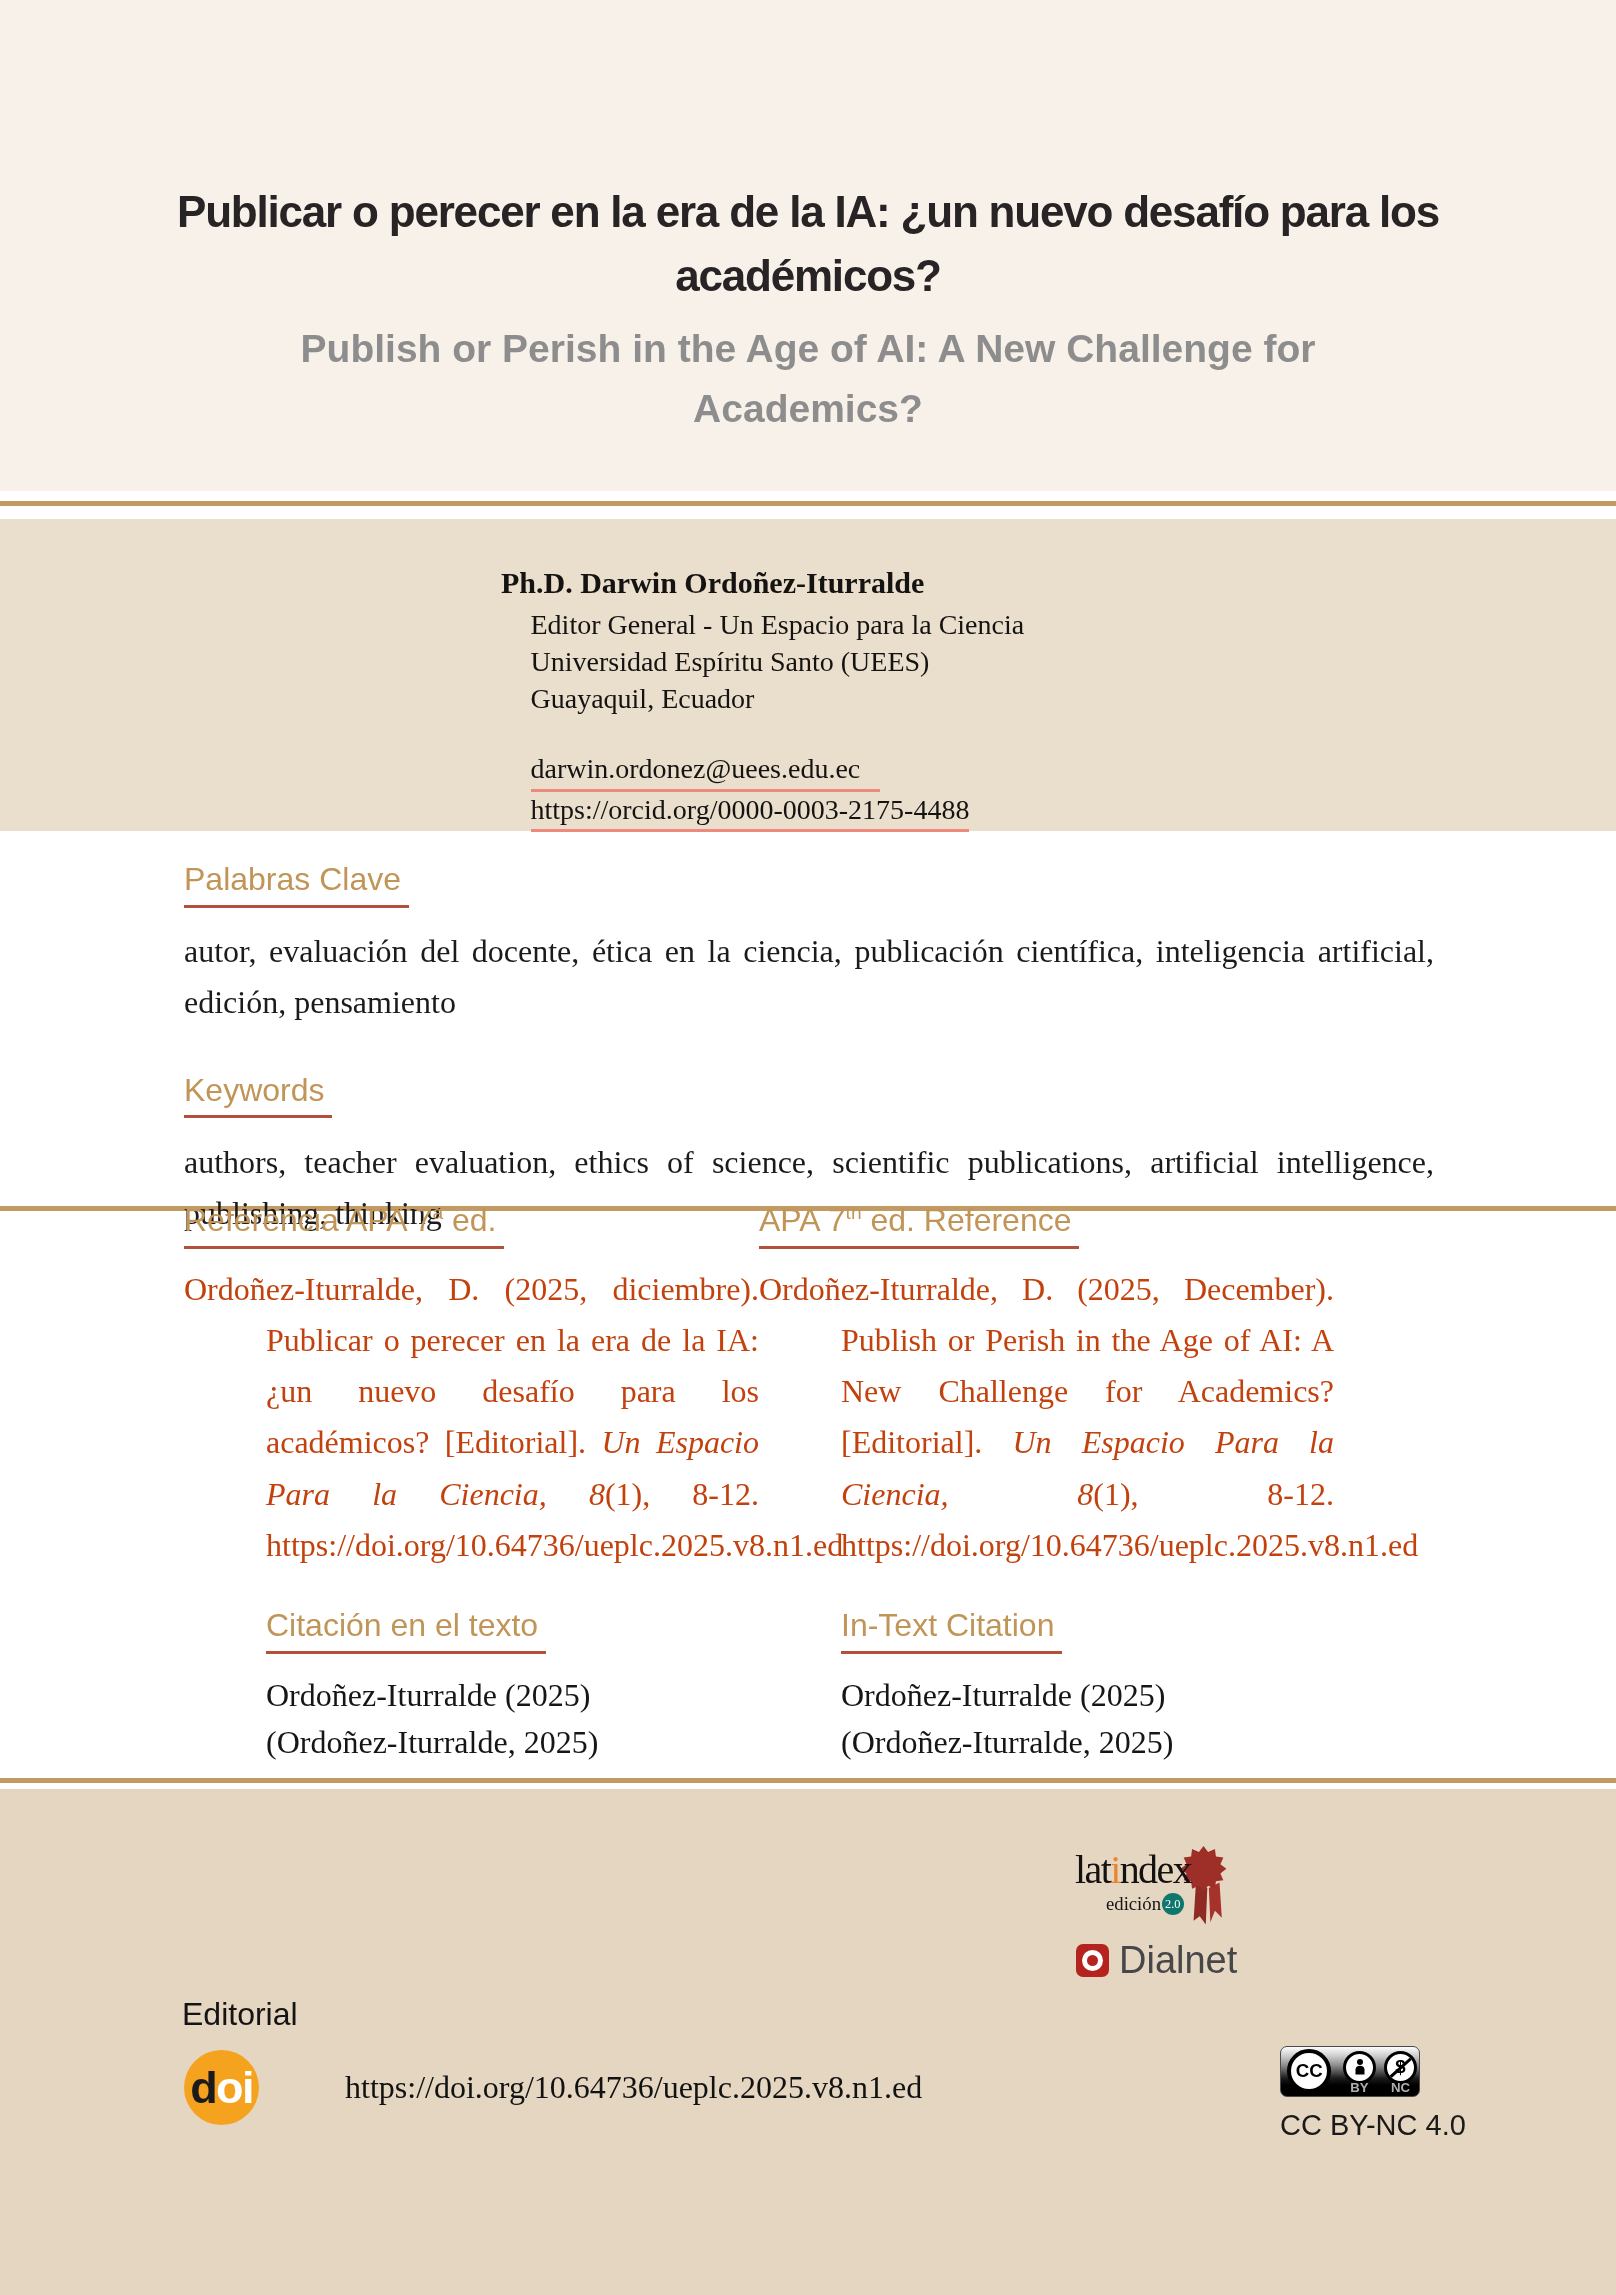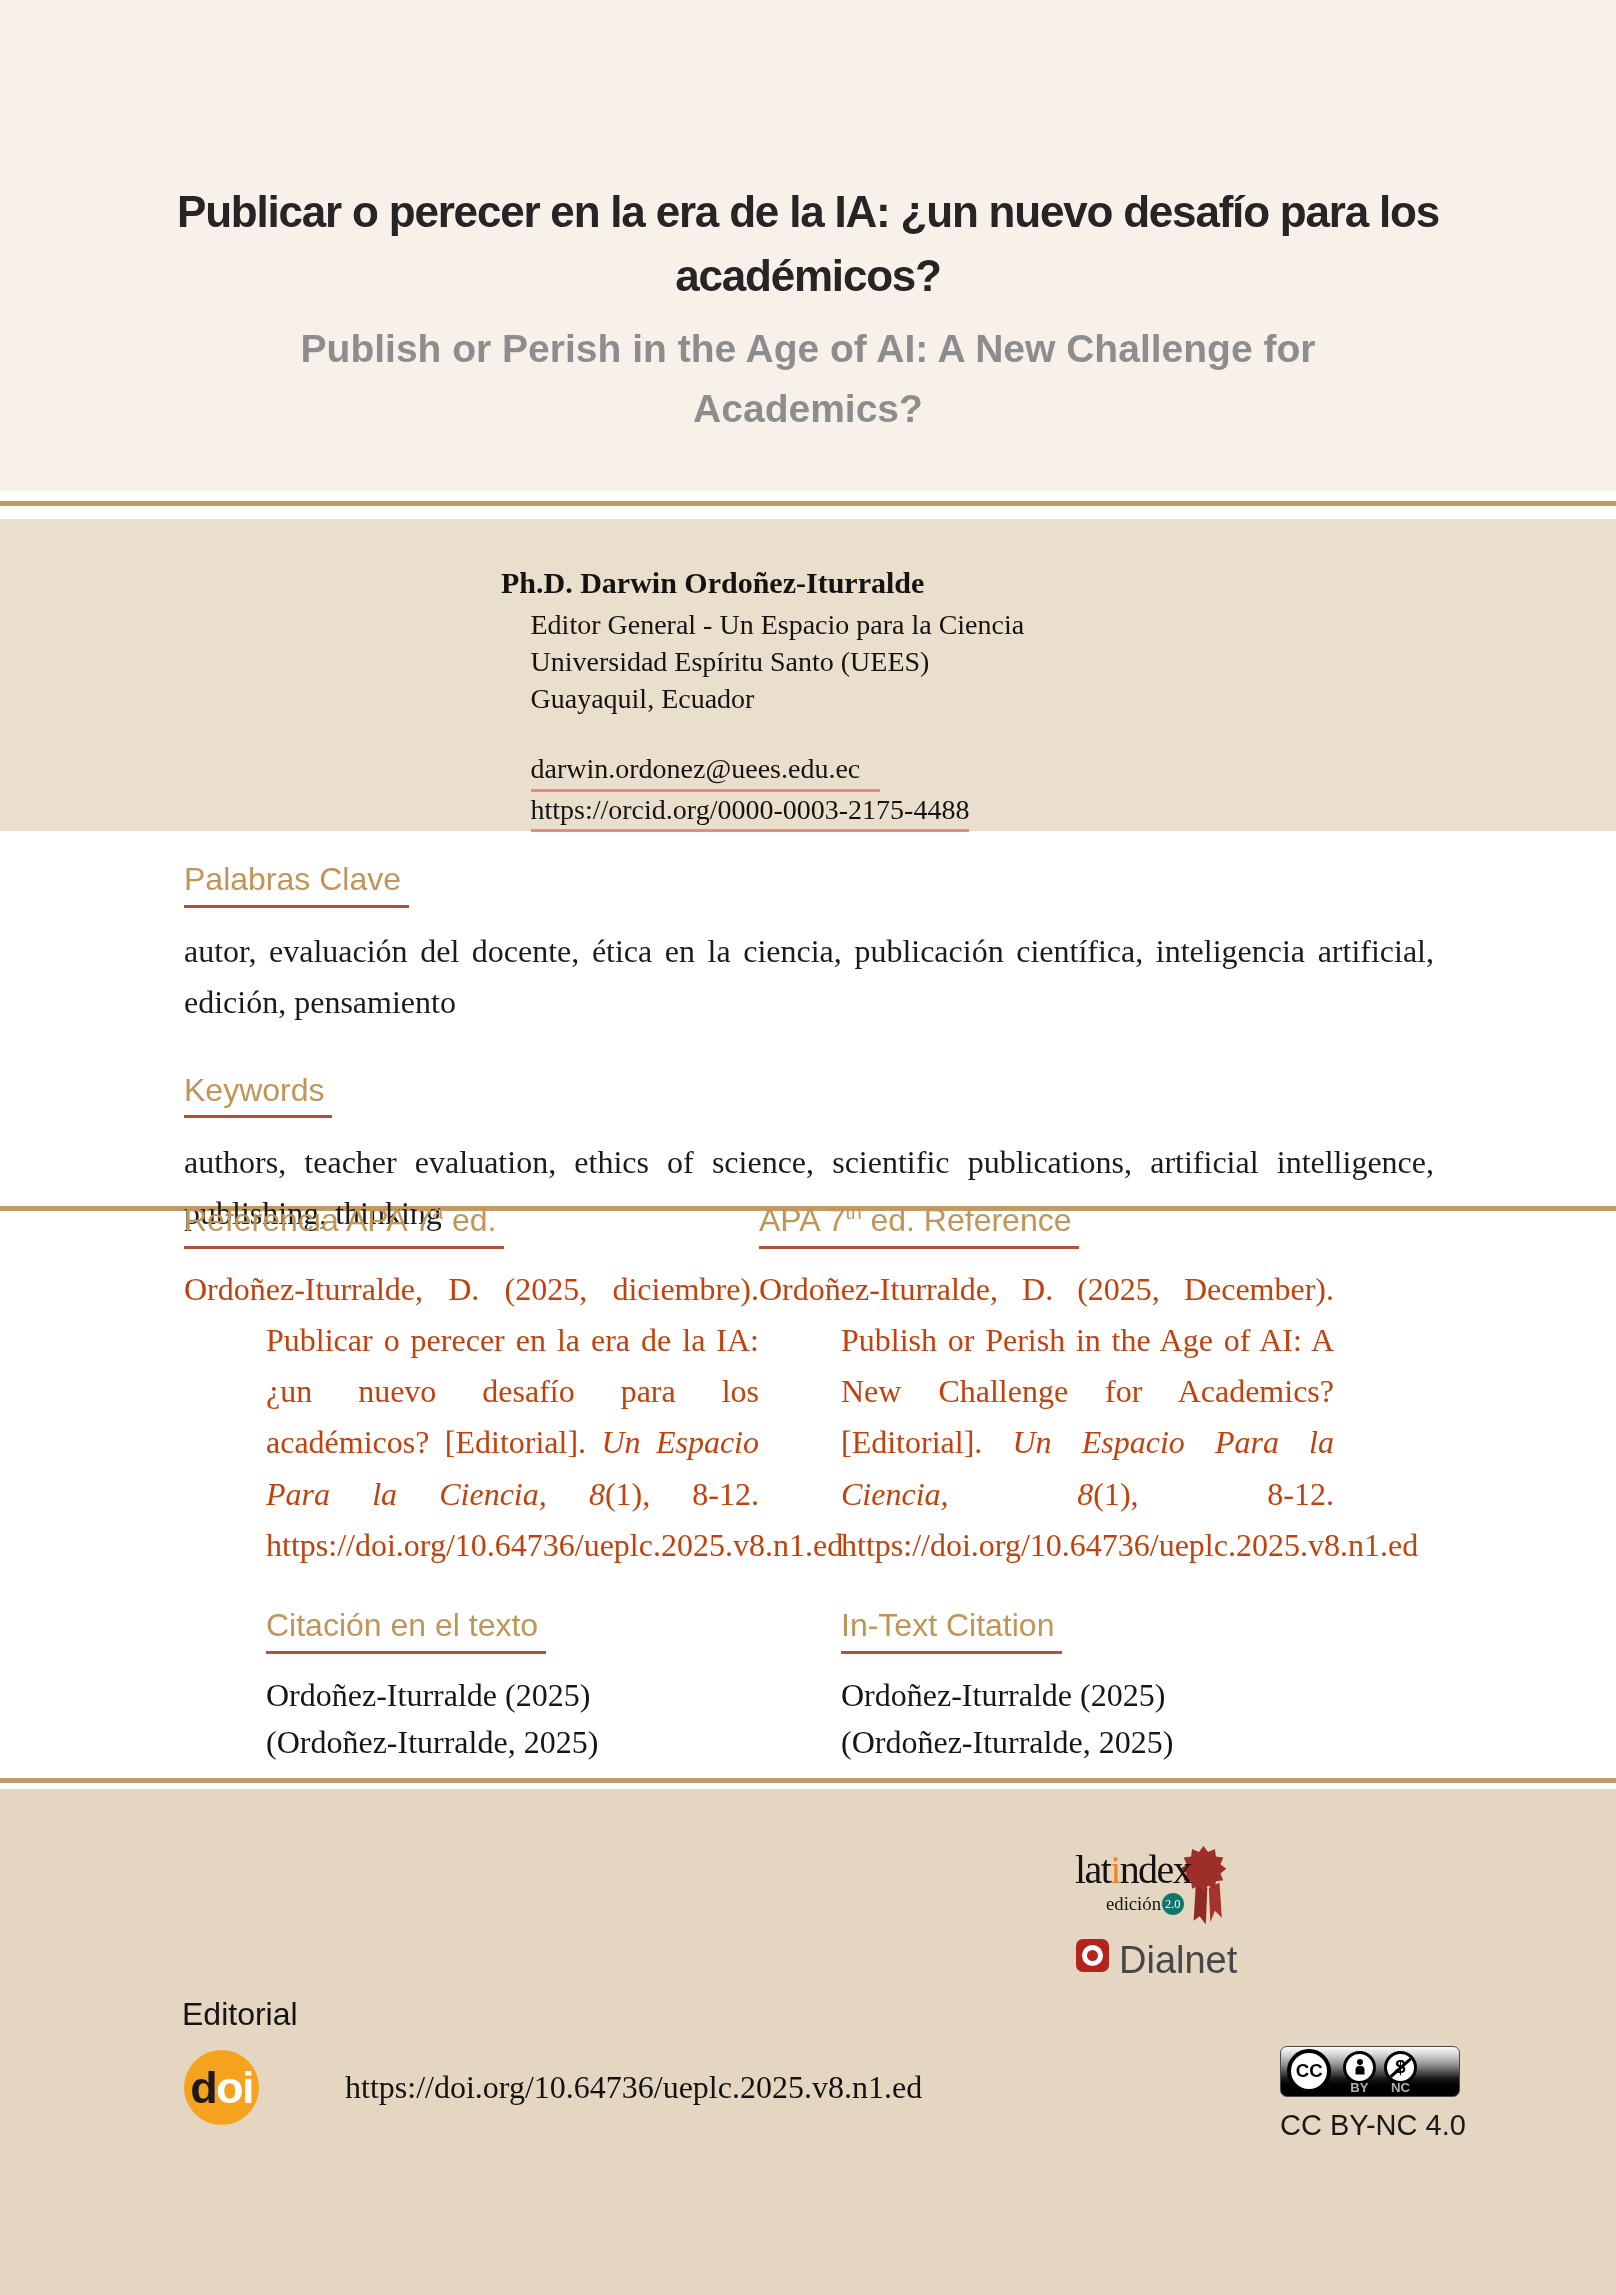--- a/index.html
+++ b/index.html
@@ -74,21 +74,21 @@
     letter-spacing:-1.6px; color:#131111; white-space:nowrap;
   }
   .latindex-word .li-i { color:#e8862c; }
   .latindex-sub { position:relative; z-index:1; margin-left:31px; margin-top:3.1px;
     display:flex; align-items:center; font-size:18.7px; color:#141414; }
   .latindex-badge {
     width:22px; height:22px; border-radius:50%; background:#0f766e; color:#ffffff;
     font-size:12.4px; display:flex; align-items:center; justify-content:center; margin-left:0.8px;
   }
 
-  .dialnet-logo { position:absolute; left:1076px; top:1939px; display:flex; gap:10px; }
+  .dialnet-logo { position:absolute; left:1076px; top:1939px; display:flex; align-items:center; gap:10px; }
   .dialnet-mark { width:33px; height:33px; border-radius:7px; background:#b5231f;
     display:flex; align-items:center; justify-content:center; }
   .dialnet-ring { width:21px; height:21px; border-radius:50%; background:#ffffff;
     display:flex; align-items:center; justify-content:center; }
   .dialnet-dot { width:11px; height:11px; border-radius:50%; background:#b5231f; }
   .dialnet-text { font-family:"Liberation Sans", sans-serif; font-size:38px; color:#47474a; }
 
   .editorial-label { position:absolute; left:182px; top:1996px;
     font-family:"Liberation Sans", sans-serif; font-size:32px; color:#141414; }
 
@@ -99,21 +99,21 @@
   .doi-circle .doi-d { color:#1d1a1b; }
   .doi-circle .doi-o { color:#ffffff; }
   .doi-circle .doi-i { color:#ffffff; }
   .doi-url { margin-left:86px; font-size:32px; color:#121212; }
 
   .oa-logo { position:absolute; left:1071px; top:2043px; display:flex; gap:11px; }
   .oa-text { margin-top:25px; font-family:"Liberation Sans", sans-serif;
     font-size:31px; line-height:1.18; letter-spacing:0.8px; color:#ee7f22; }
 
   .cc-block { position:absolute; left:1280px; top:2046px; width:155px; }
-  .cc-badge { position:relative; width:180px; height:51px; border-radius:7px;
+  .cc-badge { position:relative; width:140px; height:51px; border-radius:7px;
     border:1.6px solid #4a4a4a; box-sizing:border-box;
     background:linear-gradient(180deg,#fdfdfd 0%,#c8c8c8 20%,#8a8a8a 38%,#1a1a1a 64%,#000000 78%); }
   .cc-circle { position:absolute; background:#ffffff; border-radius:50%; box-sizing:border-box;
     display:flex; align-items:center; justify-content:center; overflow:hidden; }
   .cc-circle.cc-main { left:6.2px; top:2.3px; width:44px; height:44px; border:4.7px solid #000000;
     font-family:"Liberation Sans", sans-serif; font-weight:bold; font-size:18.7px; color:#000000; }
   .cc-circle.cc-by { left:62px; top:3.9px; width:33px; height:33px; border:3.9px solid #000000; }
   .cc-circle.cc-nc { left:103px; top:3.9px; width:33px; height:33px; border:3.9px solid #000000;
     font-family:"Liberation Sans", sans-serif; font-weight:bold; font-size:18.7px; color:#000000; position:absolute; }
   .cc-nc-slash { position:absolute; left:11.7px; top:-3.1px; width:3.1px; height:34px;

